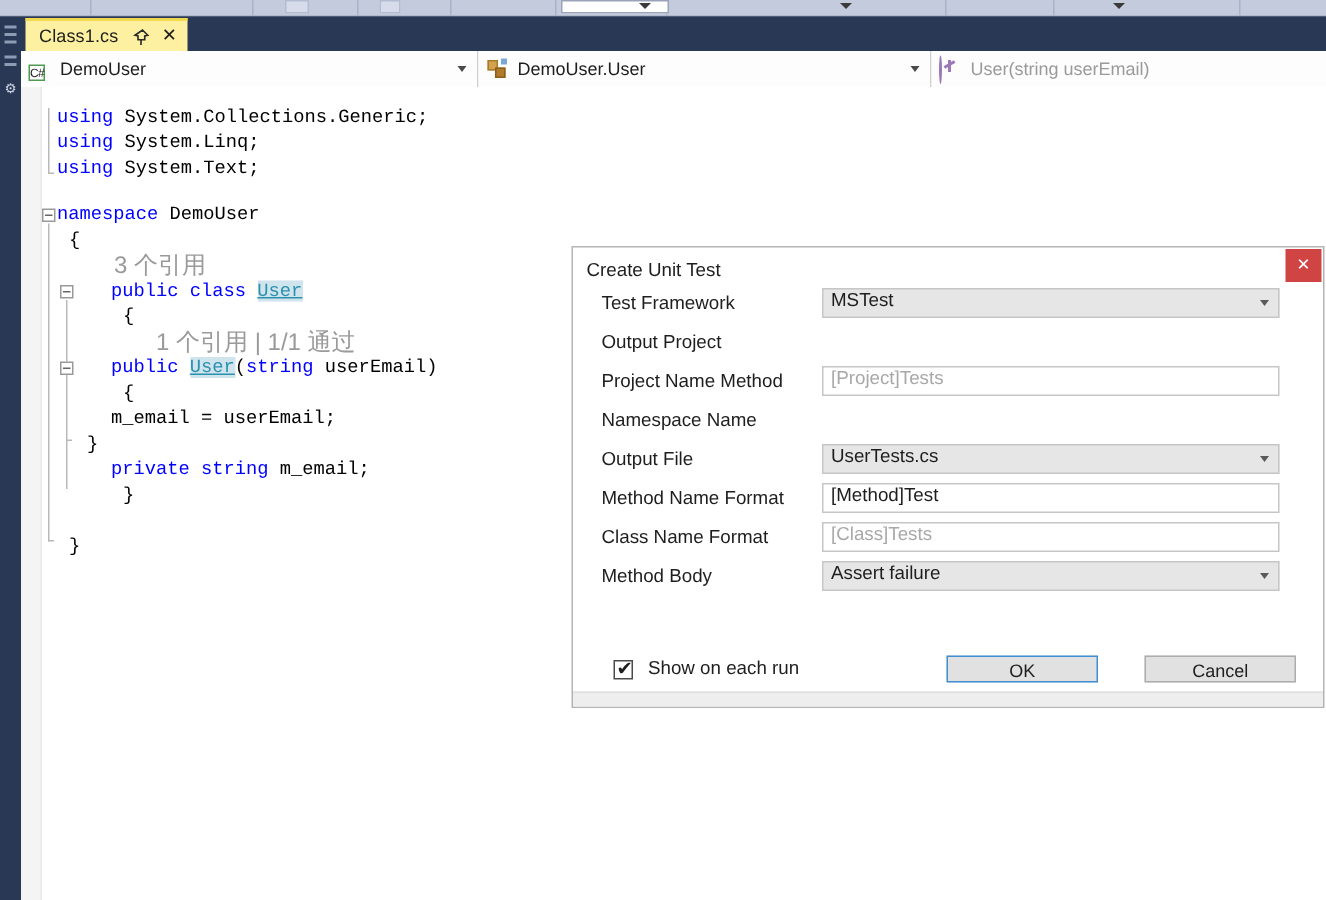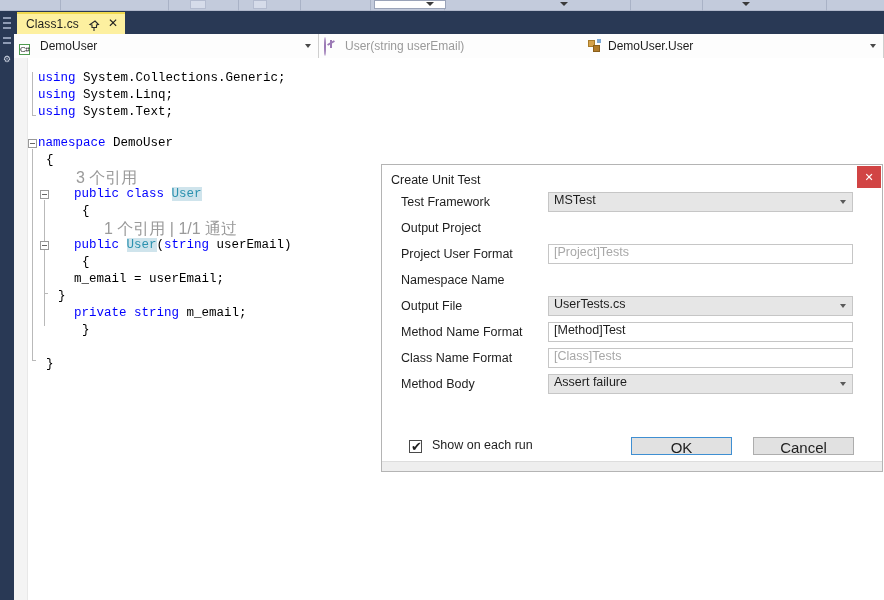--- a/index.html
+++ b/index.html
@@ -130,21 +130,21 @@
     position: absolute; left: 0; top: 0; width: 14px; height: 553px;
     background: #f4f4f4; border-right: 1px solid #e8e8e8;
   }
   .code {
     position: absolute; left: 14px; top: 0;
     font-family: "Liberation Mono", "DejaVu Sans Mono", monospace;
     font-size: 12.5px;
   }
   .ln { position: absolute; left: 0; white-space: pre; height: 17px; line-height: 17px; }
   .kw  { color: #0000ff; }
-  .tp  { color: #2b91af; }
+  .tp  { color: #2b91af; text-decoration: underline; }
   .pl  { color: #000000; }
   .hl  { background: #cfe4ec; }
   .lens {
     color: #9a9a9a; font-family: "Liberation Sans", sans-serif; font-size: 16px;
   }
   
   .outline-box {
     position: absolute; width: 9px; height: 9px;
     border: 1px solid #999; background: #fff;
   }
@@ -209,25 +209,25 @@
     position: absolute; left: 1px; top: -2px;
     font-size: 13px; line-height: 15px; color: #1e1e1e;
     font-family: "DejaVu Sans", sans-serif;
   }
   .cbox-label {
     position: absolute; left: 50px; top: 1px; font-size: 12.5px; color: #1e1e1e;
   }
   .btn {
     position: absolute; top: 0px; height: 18px; width: 101px;
     background: #e1e1e1; border: 1px solid #adadad;
-    font-size: 15px; color: #1e1e1e; line-height: 19px; text-align: center;
+    font-size: 12px; color: #1e1e1e; line-height: 19px; text-align: center;
   }
   .btn.primary { border: 1px solid #3f8fd2; }
   .btn.ok { left: 249px; }
-  .btn.cancel { left: 371px; }
+  .btn.cancel { left: 381px; }
   .dlg-footer {
     position: absolute; left: 0; bottom: 0; width: 500px; height: 10px;
     background: #eeeeee; border-top: 1px solid #dddddd;
   }
 </style>
 </head>
 <body>
 
 <div id="root">
 
@@ -271,30 +271,30 @@
         <span class="close-icon">✕</span>
       </div>
     </div>
 
     <div class="navbar">
       <div class="nav-combo c1">
         <span class="nav-ico"><span class="ico-cs">C#</span></span>
         <span class="nav-text">DemoUser</span>
         <span class="nav-arrow"></span>
       </div>
-      <div class="nav-combo c3">
-        <span class="nav-ico"><span class="ico-method"></span></span>
-        <span class="nav-text dim">User(string userEmail)</span>
-      </div>
       <div class="nav-combo c2">
         <span class="nav-ico">
           <span class="ico-class"><span class="b3"></span><span class="b1"></span><span class="b2"></span></span>
         </span>
         <span class="nav-text">DemoUser.User</span>
         <span class="nav-arrow"></span>
+      </div>
+      <div class="nav-combo c3">
+        <span class="nav-ico"><span class="ico-method"></span></span>
+        <span class="nav-text dim">User(string userEmail)</span>
       </div>
     </div>
 
     <div class="editor">
       <div class="gutter"></div>
 
       <div class="outline-line" style="left:18px; top:14px; height:44px;"></div>
       <div class="outline-tick" style="left:18px; top:57px;"></div>
 
       <div class="outline-box" style="left:14px; top:81px;"></div>
@@ -336,21 +336,21 @@
             <div class="lbl">Test Framework</div>
             <div class="field combo">
               <span class="val">MSTest</span>
               <span class="combo-arrow"></span>
             </div>
           </div>
           <div class="row">
             <div class="lbl">Output Project</div>
           </div>
           <div class="row">
-            <div class="lbl">Project User Format</div>
+            <div class="lbl">Project Name Method</div>
             <div class="field">
               <span class="val ph">[Project]Tests</span>
             </div>
           </div>
           <div class="row">
             <div class="lbl">Namespace Name</div>
           </div>
           <div class="row">
             <div class="lbl">Output File</div>
             <div class="field combo">

